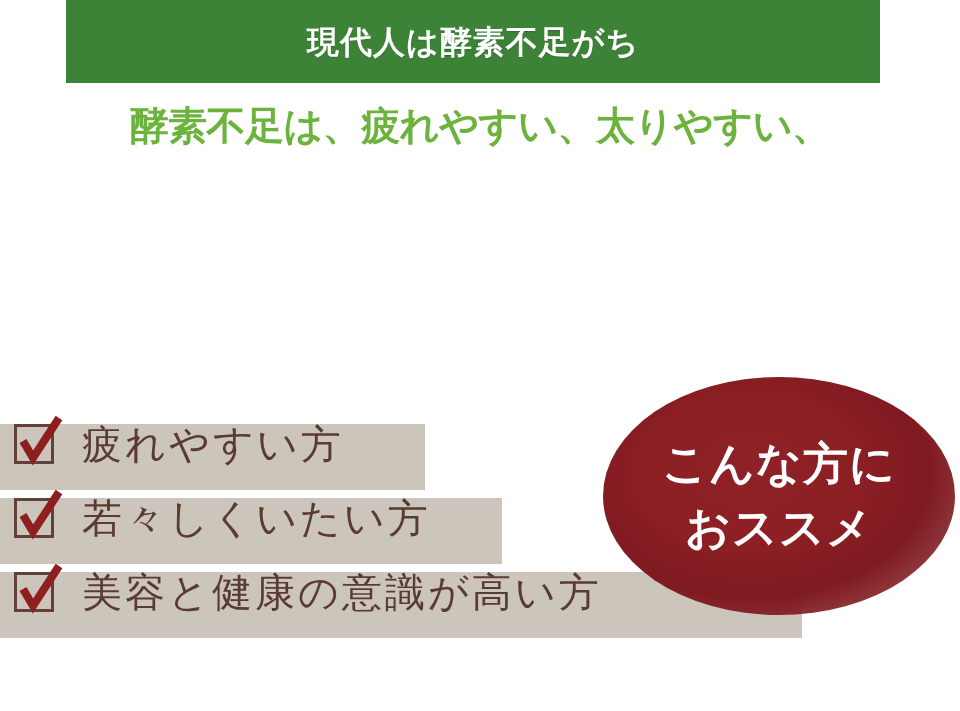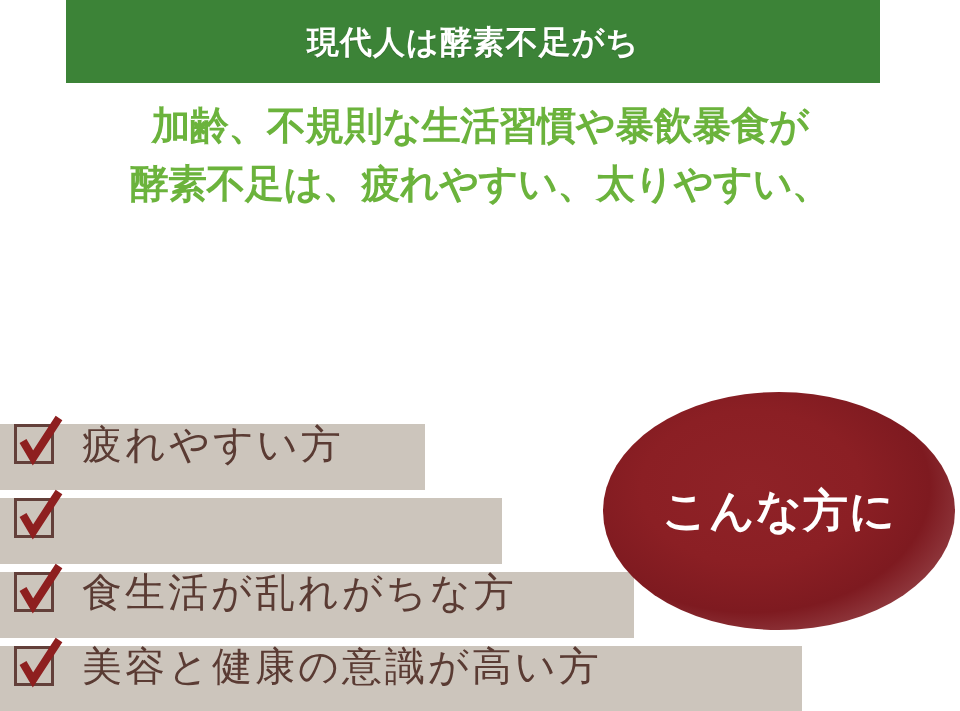--- a/index.html
+++ b/index.html
@@ -102,21 +102,21 @@
     letter-spacing: 3px;
     font-family: "DejaVu Sans", "Liberation Sans", sans-serif;
     font-weight: normal;
     white-space: nowrap;
   }
 
   
   .badge-ellipse {
     position: absolute;
     left: 603px;
-    top: 392px;
+    top: 377px;
     width: 352px;
     height: 238px;
     border-radius: 50%;
     background: radial-gradient(ellipse at 42% 40%,
                 #8f2227 0%,
                 #8b1f24 38%,
                 #7e1a20 62%,
                 rgba(126,26,32,0.85) 78%,
                 rgba(126,26,32,0.35) 90%,
                 rgba(126,26,32,0.0) 100%);
@@ -136,58 +136,51 @@
   }
 </style>
 </head>
 <body>
 
 <div class="header-banner">
   <div class="header-title">現代人は酵素不足がち</div>
 </div>
 
 <div class="intro-block">
-  <div class="intro-line">加齢、不規則な生活習慣や暴飲暴食が</div>
   <div class="intro-line">酵素不足は、疲れやすい、太りやすい、</div>
 </div>
 
 <div class="checklist">
 
   <div class="check-row w1">
     <span class="checkbox-icon">
       <svg viewBox="0 0 58 58" xmlns="http://www.w3.org/2000/svg" aria-hidden="true">
         <path d="M11 28 L21 45 L47 5" fill="none" stroke="#8e1f1f" stroke-width="8" stroke-linecap="butt" stroke-linejoin="miter"></path>
       </svg>
     </span>
     <span class="check-label">疲れやすい方</span>
   </div>
 
   <div class="check-row w2">
     <span class="checkbox-icon">
       <svg viewBox="0 0 58 58" xmlns="http://www.w3.org/2000/svg" aria-hidden="true">
         <path d="M11 28 L21 45 L47 5" fill="none" stroke="#8e1f1f" stroke-width="8" stroke-linecap="butt" stroke-linejoin="miter"></path>
       </svg>
     </span>
+    <span class="check-label">若々しくいたい方</span>
   </div>
 
-  <div class="check-row w3">
-    <span class="checkbox-icon">
-      <svg viewBox="0 0 58 58" xmlns="http://www.w3.org/2000/svg" aria-hidden="true">
-        <path d="M11 28 L21 45 L47 5" fill="none" stroke="#8e1f1f" stroke-width="8" stroke-linecap="butt" stroke-linejoin="miter"></path>
-      </svg>
-    </span>
-    <span class="check-label">食生活が乱れがちな方</span>
-  </div>
 
   <div class="check-row w4">
     <span class="checkbox-icon">
       <svg viewBox="0 0 58 58" xmlns="http://www.w3.org/2000/svg" aria-hidden="true">
         <path d="M11 28 L21 45 L47 5" fill="none" stroke="#8e1f1f" stroke-width="8" stroke-linecap="butt" stroke-linejoin="miter"></path>
       </svg>
     </span>
     <span class="check-label">美容と健康の意識が高い方</span>
   </div>
 
 </div>
 
 <div class="badge-ellipse">
   <div class="badge-line">こんな方に</div>
+  <div class="badge-line">おススメ</div>
 </div>
 
 </body></html>

